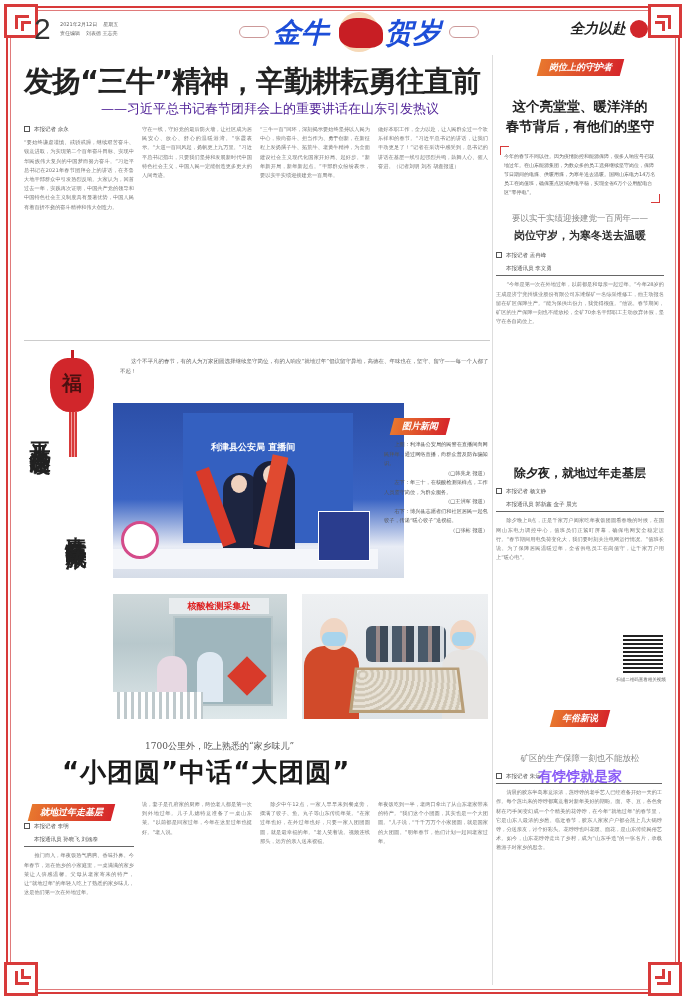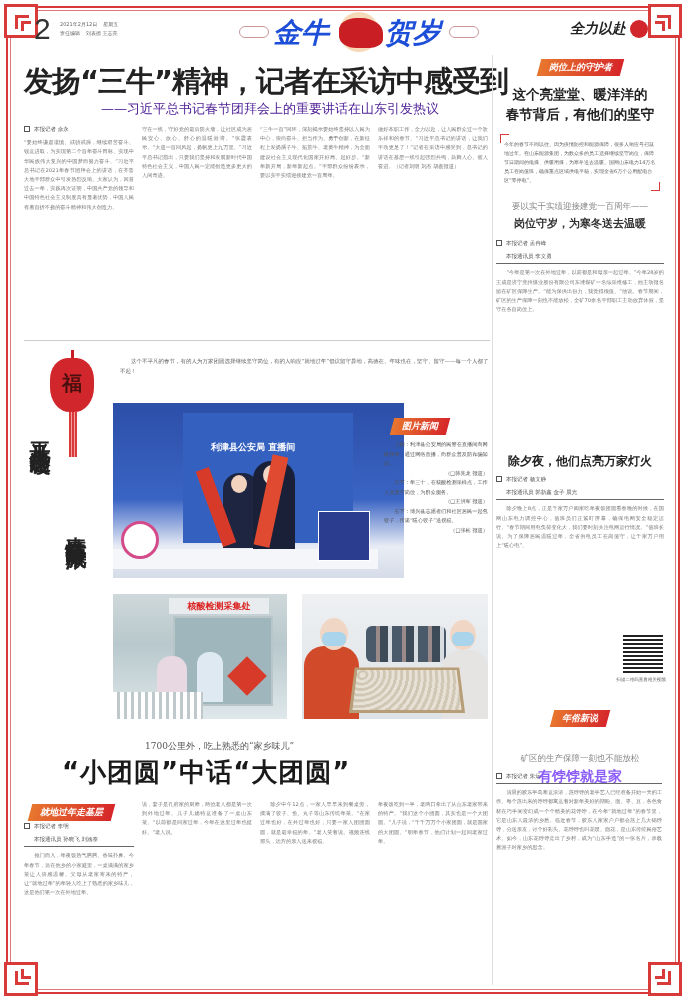--- a/index.html
+++ b/index.html
@@ -37,21 +37,21 @@
 
   .col-text { position: absolute; font-size: 5.2px; line-height: 9.2px; color: #777; text-align: justify; overflow: hidden; font-family: "DejaVu Sans", sans-serif; }
   .byline { font-size: 5.5px; color: #555; margin-bottom: 4px; font-family: "DejaVu Sans", sans-serif; }
   .byline .box { display: inline-block; width: 6px; height: 6px; border: 1px solid #555; margin-right: 4px; vertical-align: middle; }
   .byline-uline { border-bottom: 1px solid #666; padding-bottom: 2px; }
 
   
   .right-col { position: absolute; left: 496px; top: 55px; width: 168px; }
   .tag { display: inline-block; background: linear-gradient(90deg,#e8772e,#d6262a); color: #fff; font-size: 9px; font-weight: bold; font-style: italic; padding: 2px 10px; transform: skewX(-15deg); font-family: "DejaVu Sans", sans-serif; }
   .tag span { display: inline-block; transform: skewX(15deg); }
-  .rc-head { font-family: "DejaVu Sans", sans-serif; font-weight: bold; font-size: 13.5px; line-height: 20px; color: #222; text-align: center; margin-top: 8px; }
+  .rc-head { font-family: "DejaVu Sans", sans-serif; font-weight: bold; font-size: 13.5px; line-height: 20px; color: #222; text-align: center; margin-top: 20px; }
   .quote-box { margin: 10px 4px 0; padding: 6px 4px; font-size: 5px; line-height: 9px; color: #666; position: relative; font-family: "DejaVu Sans", sans-serif; }
   .quote-box:before { content: ""; position: absolute; left: 0; top: 0; width: 8px; height: 8px; border-left: 1.5px solid #d83a3a; border-top: 1.5px solid #d83a3a; }
   .quote-box:after { content: ""; position: absolute; right: 0; bottom: 0; width: 8px; height: 8px; border-right: 1.5px solid #d83a3a; border-bottom: 1.5px solid #d83a3a; }
   .rc-kicker { text-align: center; font-size: 8.5px; color: #888; margin-top: 10px; }
   .rc-sub { text-align: center; font-family: "DejaVu Sans", sans-serif; font-weight: bold; font-size: 11px; color: #333; margin-top: 3px; }
 
   .divider { position: absolute; height: 1px; background: #ccc; }
   .vdiv { position: absolute; width: 1px; background: #ddd; }
 
   
@@ -134,21 +134,21 @@
     <div class="ox"></div>
     <div class="t" style="left:34px">金牛</div>
     <div class="t" style="left:146px">贺岁</div>
     <div class="clouds" style="left:210px"></div>
   </div>
   <div class="masthead">
     <span>全力以赴</span><span class="mast-logo"></span>
   </div>
 </div>
 
-<div class="main-hl">发扬“三牛”精神，记者在采访中感受到</div>
+<div class="main-hl">发扬“三牛”精神，辛勤耕耘勇往直前</div>
 <div class="main-sub">——习近平总书记春节团拜会上的重要讲话在山东引发热议</div>
 <div class="col-text" style="left:24px; top:125px; width:110px; height:210px;">
   <div class="byline"><span class="box"></span><span>本报记者  佘永</span></div>
   <p>“要始终谦虚谨慎、戒骄戒躁，继续艰苦奋斗、锐意进取，为实现第二个百年奋斗目标、实现中华民族伟大复兴的中国梦而努力奋斗。”习近平总书记在2021年春节团拜会上的讲话，在齐鲁大地干部群众中引发热烈反响。大家认为，回首过去一年，实践再次证明，中国共产党的领导和中国特色社会主义制度具有显著优势，中国人民有着百折不挠的奋斗精神和伟大创造力。</p>
 </div>
 <div class="col-text" style="left:142px; top:125px; width:110px; height:210px;">
     <p>守在一线，守好党的最后防火墙，让社区成为居民安心、放心、舒心的温暖港湾。”张霞表示。“大道一百回风起，扬帆更上九万里。”习近平总书记指出，只要我们坚持和发展新时代中国特色社会主义，中国人民一定能创造更多更大的人间奇迹。</p>
   </div>
 <div class="col-text" style="left:260px; top:125px; width:110px; height:210px;">
     <p>“三牛一百”回环，深刻揭示要始终坚持以人民为中心，崇尚奋斗、担当作为、勇于创新，在新征程上发扬孺子牛、拓荒牛、老黄牛精神，为全面建设社会主义现代化国家开好局、起好步。“新年新开局，新年新起点。”干部群众纷纷表示，要以实干实绩迎接建党一百周年。</p>
@@ -167,21 +167,21 @@
     <div>春节背后，有他们的坚守</div>
   </div>
   <div class="quote-box">今年的春节不同以往。因为疫情防控和能源保障，很多人响应号召就地过年。在山东能源集团，为数众多的员工选择继续坚守岗位，保障节日期间的电煤、供暖用煤，为寒冬送去温暖。国网山东电力14万名员工在岗值班，确保重点区域供电平稳，实现全省6万个公用配电台区“零停电”。</div>
   <div class="rc-kicker">要以实干实绩迎接建党一百周年——</div>
   <div class="rc-sub">岗位守岁，为寒冬送去温暖</div>
   <div class="col-text" style="position:relative; width:168px; height:200px; margin-top:8px;">
     <div class="byline"><span class="box"></span><span>本报记者  孟冉峰</span></div>
     <div class="byline byline-uline" style="padding-left:10px">本报通讯员  李文勇</div>
     <p style="text-indent:2em">“今年是第一次在外地过年，以前都是和母亲一起过年。”今年28岁的王成是济宁兖州煤业股份有限公司东滩煤矿一名综采维修工，他主动报名留在矿区保障生产。“能为保供出份力，我觉得很值。”他说。春节期间，矿区的生产保障一刻也不能放松，全矿70余名干部职工主动放弃休假，坚守在各自岗位上。</p>
   </div>
-  <div class="rc-head" style="font-size:12px; margin-top:12px;">除夕夜，他们点亮万家灯火</div>
+  <div class="rc-head" style="font-size:12px; margin-top:12px;">除夕夜，就地过年走基层</div>
   <div class="col-text" style="position:relative; width:168px; height:140px; margin-top:4px;">
     <div class="byline"><span class="box"></span><span>本报记者  杨文静</span></div>
     <div class="byline byline-uline" style="padding-left:10px">本报通讯员  郭新鑫  金子  晨光</div>
     <p style="text-indent:2em">除夕晚上8点，正是千家万户阖家吃年夜饭团圆看春晚的时候，在国网山东电力调控中心，值班员们正紧盯屏幕，确保电网安全稳定运行。“春节期间用电负荷变化大，我们要时刻关注电网运行情况。”值班长说。为了保障居民温暖过年，全省供电员工在岗值守，让千家万户用上“暖心电”。</p>
   </div>
 </div>
 
 <div class="qr"></div>
 <div class="qr-cap">扫描二维码查看相关视频</div>
 

